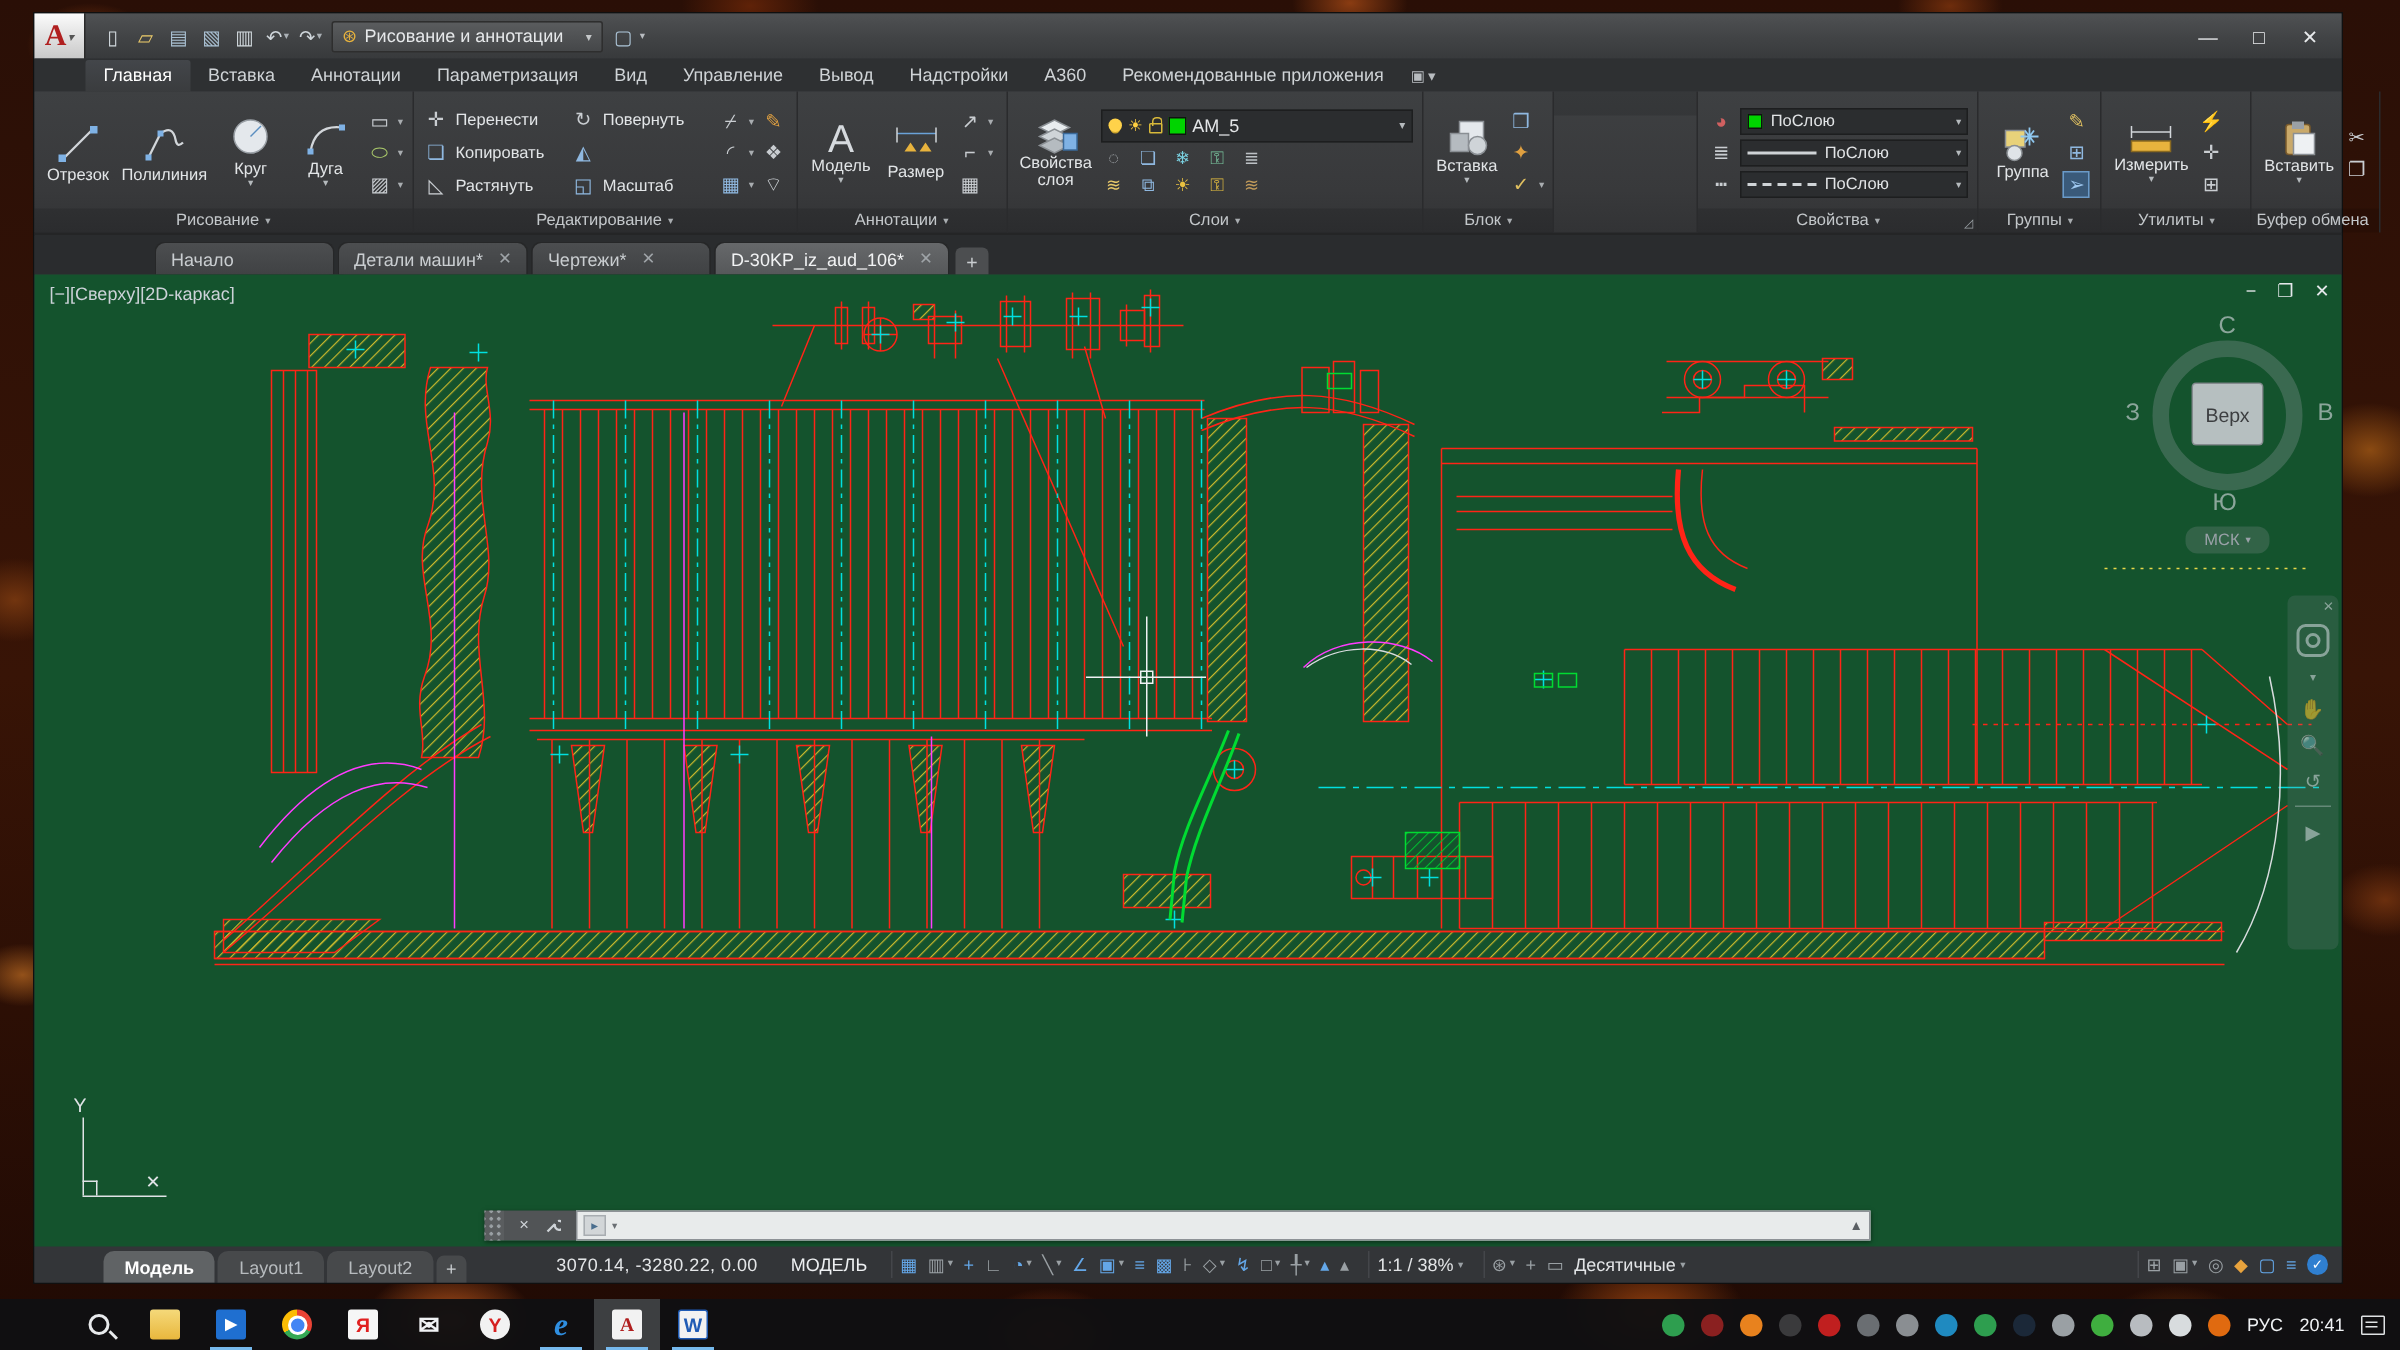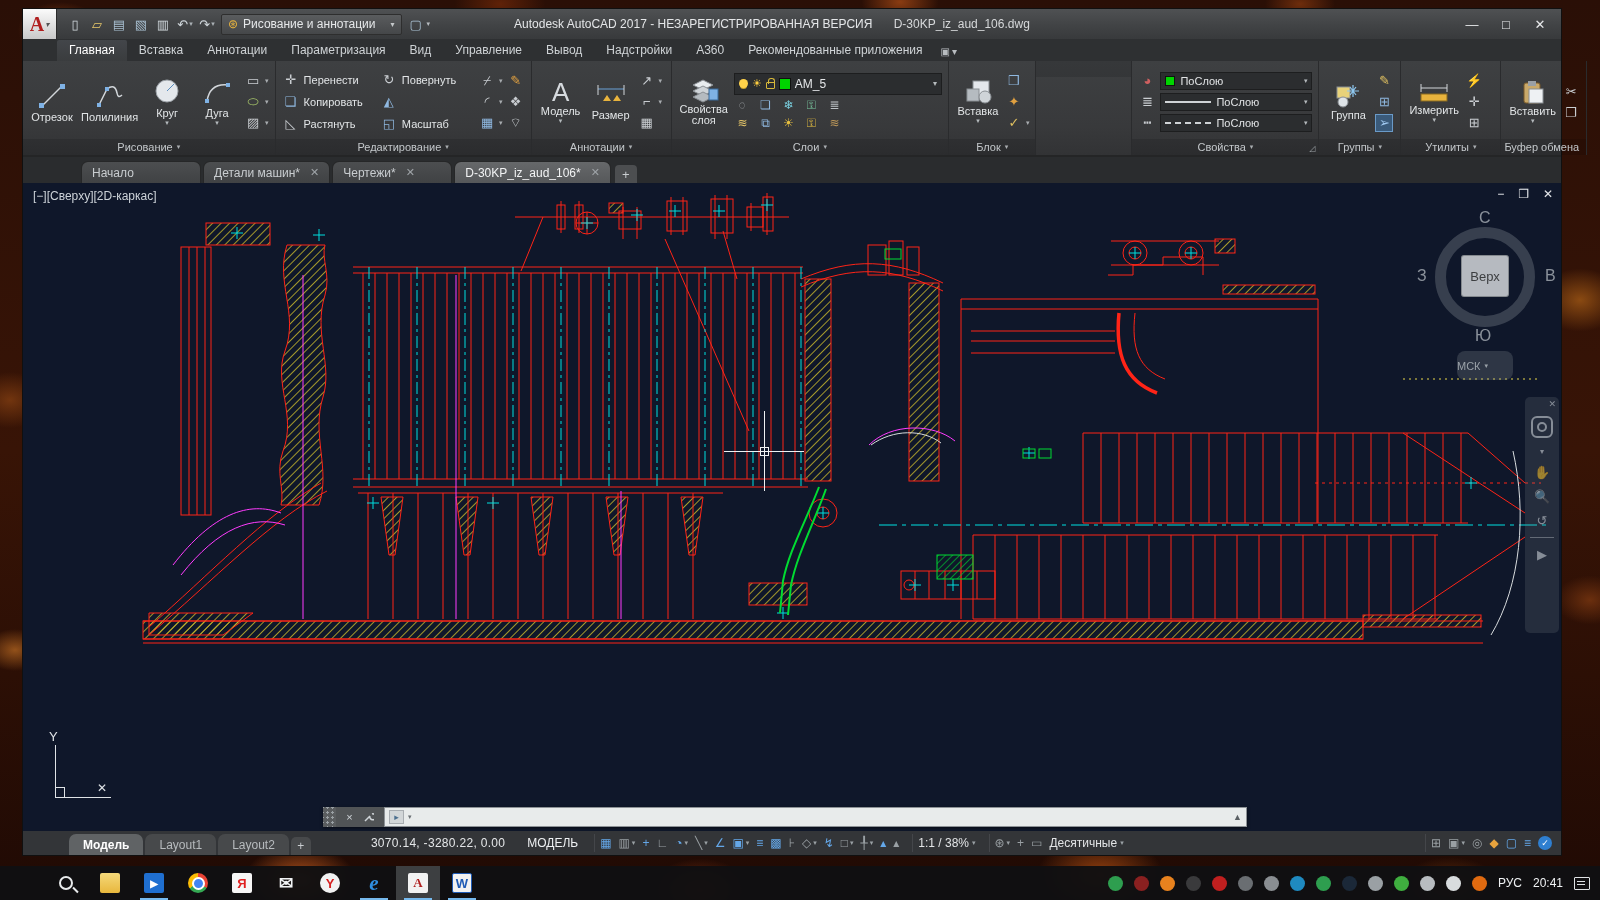--- a/index.html
+++ b/index.html
@@ -80,35 +80,35 @@
 .lock{width:9px;height:7px;border:1.5px solid #d8b93a;border-radius:1px;position:relative;margin-top:3px}
 .lock::before{content:"";position:absolute;left:1px;top:-5px;width:5px;height:5px;border:1.5px solid #d8b93a;border-bottom:none;border-radius:3px 3px 0 0}
 .lrow{display:flex;gap:6px}
 .lrow .li{width:17px;height:15px;display:flex;align-items:center;justify-content:center;font-size:12px;color:#bcc1c5}
 
 .pcombo{width:152px;height:18px;background:#2b2d2f;border:1px solid #1d1e1f;display:flex;align-items:center;gap:5px;padding:0 4px;font-size:11px;color:#e2e4e6}
 .pcombo .dd{margin-left:auto;font-size:7px;color:#b5babd}
 .pcombo .sw{width:10px;height:10px;background:#00d400;border:1px solid #111}
 .pcombo .line{flex:0 0 46px;height:0;border-top:2px solid #cfd3d6}
 
-.doctabs{height:26px;background:#2a2c2e;display:flex;align-items:flex-end;padding-left:58px;gap:2px;flex:0 0 auto}
+.doctabs{height:26px;background:#2a2c2e;display:flex;align-items:flex-end;padding-left:80px;gap:2px;flex:0 0 auto}
 .doctab{height:22px;min-width:120px;padding:0 10px;display:flex;align-items:center;gap:10px;font-size:12px;color:#c9cdd0;background:linear-gradient(180deg,#4c4e50,#404244);border-radius:7px 7px 0 0;border:1px solid #262728;border-bottom:none}
 .doctab.active{background:linear-gradient(180deg,#66686a,#56585a);color:#f2f3f4}
 .doctab .x{display:none;color:#9fa4a8;font-size:11px}
 .doctab.closable .x{display:inline}
 .newtab{width:22px;height:18px;margin-left:2px;background:#4c4e50;border-radius:4px 4px 0 0;color:#c9cdd0;display:flex;align-items:center;justify-content:center;font-size:13px}
 
-.canvas{position:relative;flex:1;background:#0f172a;overflow:hidden}
+.canvas{position:relative;flex:1;background:#14532d;overflow:hidden}
 .vplabel{position:absolute;left:10px;top:6px;color:#ccd2d8;font-size:12px;z-index:5}
 .dwgbtns{position:absolute;right:8px;top:4px;color:#e4e7ea;font-size:12px;display:flex;gap:14px;z-index:5}
 
 .vc-ring{position:absolute;left:1412px;top:44px;width:100px;height:100px;border:11px solid rgba(150,156,162,.30);border-radius:50%;z-index:4}
 .vc-face{position:absolute;left:1438px;top:72px;width:48px;height:42px;background:rgba(196,201,205,.92);border:1px solid rgba(120,125,130,.8);border-radius:3px;display:flex;align-items:center;justify-content:center;font-size:13px;color:#3c3e40;z-index:5}
 .vc-l{position:absolute;color:rgba(205,210,215,.65);font-size:16px;z-index:4}
-.vc-wcs{position:absolute;left:1434px;top:168px;width:56px;height:29px;border-radius:8px;background:rgba(140,146,152,.25);color:#9aa1a8;font-size:11px;display:flex;align-items:center;gap:4px;z-index:4}
+.vc-wcs{position:absolute;left:1434px;top:168px;width:56px;height:18px;border-radius:8px;background:rgba(140,146,152,.25);color:#9aa1a8;font-size:11px;display:flex;align-items:center;justify-content:center;gap:4px;z-index:4}
 .vc-wcs::after{content:"▾";font-size:7px}
 
 .navbar{position:absolute;left:1502px;top:214px;width:34px;height:236px;background:rgba(126,134,142,.20);border-radius:5px;z-index:4;display:flex;flex-direction:column;align-items:center;padding-top:4px;gap:9px;color:rgba(215,221,226,.55)}
 .navbar .nx{align-self:flex-end;margin-right:3px;font-size:9px;line-height:6px}
 .navbar .wheel{width:22px;height:22px;border:2px solid rgba(215,221,226,.55);border-radius:6px;display:flex;align-items:center;justify-content:center}
 .navbar .wheel i{width:10px;height:10px;border:2px solid rgba(215,221,226,.55);border-radius:50%}
 .navbar .g{font-size:13px}
 .navbar .sep{width:24px;border-top:1px solid rgba(215,221,226,.35)}
 
 .ucs{position:absolute;left:8px;top:546px;width:90px;height:76px;z-index:4;color:#dfe3e6}
@@ -195,24 +195,20 @@
         <span class="qbtn c">↶</span>
         <span class="qbtn c">↷</span>
       </div>
       <div class="wsbox">
         <span class="gear">⊛</span>
         <span>Рисование и аннотации</span>
         <span class="dd">▾</span>
       </div>
       <span class="qbtn" style="color:#a9c0d2">▢</span>
       <span class="ddm">▾</span>
-      <div class="ttl">
-        <span>Autodesk AutoCAD 2017 - НЕЗАРЕГИСТРИРОВАННАЯ ВЕРСИЯ</span>
-        <span class="doc">D-30KP_iz_aud_106.dwg</span>
-      </div>
       <div class="winbtns">
         <span>—</span>
         <span>□</span>
         <span>✕</span>
       </div>
     </div>
 
     <div class="rtabs">
       <div class="rtab active"><span>Главная</span></div>
         <div class="rtab"><span>Вставка</span></div>

